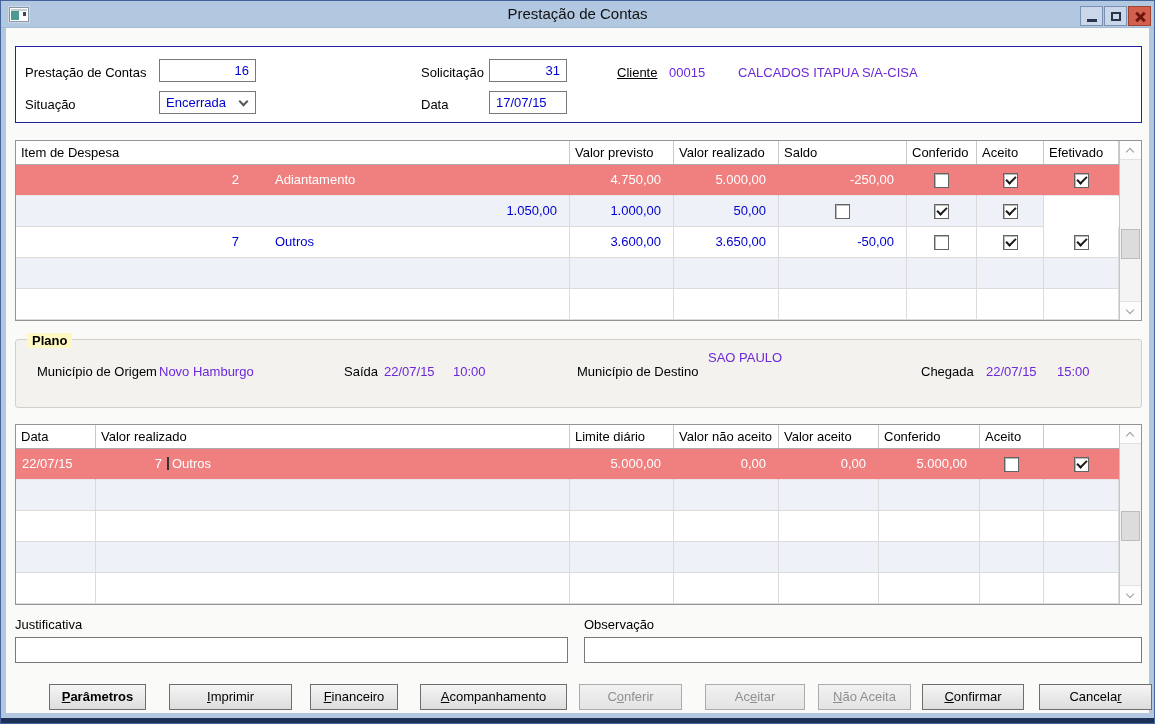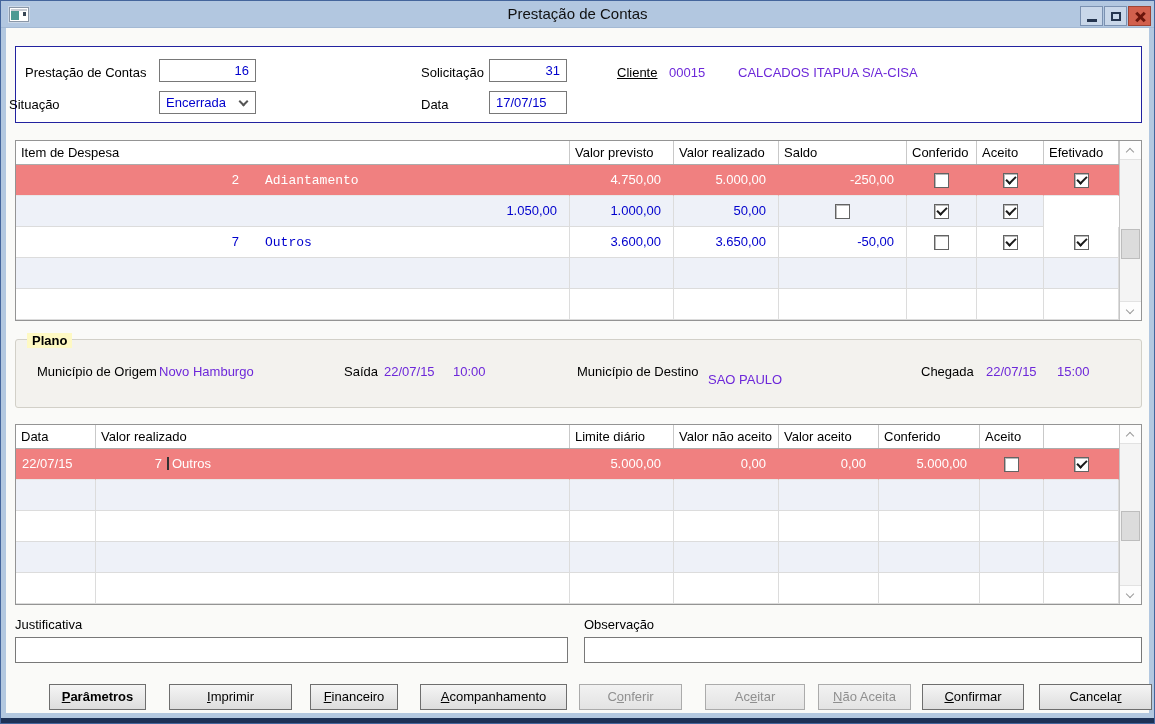--- a/index.html
+++ b/index.html
@@ -115,21 +115,21 @@
     color: #0000cd;
   }
   .trow.alt .c { background: #eef1f8; }
   .trow.selected .c {
     background: #f08080; color: #fff;
     border-right-color: transparent; border-bottom-color: #e8e8e8;
   }
   .c.num { text-align: right; padding-right: 12px; }
   .c.cbc { display: flex; align-items: center; justify-content: center; }
   .inum { display: inline-block; width: 223px; text-align: right; }
-  .iname { margin-left: 26px; font-family: Liberation Mono, monospace; }
+  .iname { margin-left: 36px; }
   .dnum { display: inline-block; width: 66px; text-align: right; }
   .ddate { padding-left: 6px; }
   .caret { display: inline-block; width: 2px; height: 13px; background: #333; margin-left: 5px; vertical-align: -2px; }
   .dname { margin-left: 3px; }
 
   .cb {
     position: relative; width: 15px; height: 15px;
     background: #fff; border: 1px solid #636363;
     box-shadow: inset 1px 1px 0 #b9b9b9;
   }
@@ -219,21 +219,21 @@
   <div class="bottomstrip"></div>
 
   <div class="hpanel"></div>
   <div class="abs lbl" style="left:24px; top:64px;">Prestação de Contas</div>
   <div class="field right" style="left:158px; top:58px; width:97px;">16</div>
   <div class="abs lbl" style="left:420px; top:64px;">Solicitação</div>
   <div class="field right" style="left:488px; top:58px; width:78px;">31</div>
   <div class="abs lbl" style="left:616px; top:64px;text-decoration:underline;">Cliente</div>
   <div class="abs blue" style="left:668px; top:64px;">00015</div>
   <div class="abs blue" style="left:737px; top:64px;">CALCADOS ITAPUA S/A-CISA</div>
-  <div class="abs lbl" style="left:8px; top:96px;text-align:center;">Situação</div>
+  <div class="abs lbl" style="left:24px; top:96px;text-align:center;">Situação</div>
   <div class="field combo" style="left:158px; top:90px; width:97px;">
     <span>Encerrada</span>
     <span class="chev-down"></span>
   </div>
   <div class="abs lbl" style="left:420px; top:96px;">Data</div>
   <div class="field" style="left:488px; top:90px; width:78px;">17/07/15</div>
 
   <div class="table t1">
     <div class="thead">
       <div class="hc">Item de Despesa</div>
@@ -318,21 +318,21 @@
   </div>
 
   <div class="groupbox"></div>
   <div class="gb-label">Plano</div>
   <div class="abs lbl" style="left:36px; top:363px;">Município de Origem</div>
   <div class="abs blue" style="left:158px; top:363px;">Novo Hamburgo</div>
   <div class="abs lbl" style="left:343px; top:363px;">Saída</div>
   <div class="abs blue" style="left:383px; top:363px;">22/07/15</div>
   <div class="abs blue" style="left:452px; top:363px;">10:00</div>
   <div class="abs lbl" style="left:576px; top:363px;">Município de Destino</div>
-  <div class="abs blue" style="left:707px; top:371px;">SAO PAULO</div>
+  <div class="abs blue" style="left:707px; top:349px;">SAO PAULO</div>
   <div class="abs lbl" style="left:920px; top:363px;">Chegada</div>
   <div class="abs blue" style="left:985px; top:363px;">22/07/15</div>
   <div class="abs blue" style="left:1056px; top:363px;">15:00</div>
 
   <div class="table t2">
     <div class="thead">
       <div class="hc">Data</div>
       <div class="hc">Valor realizado</div>
       <div class="hc">Limite diário</div>
       <div class="hc">Valor não aceito</div>

